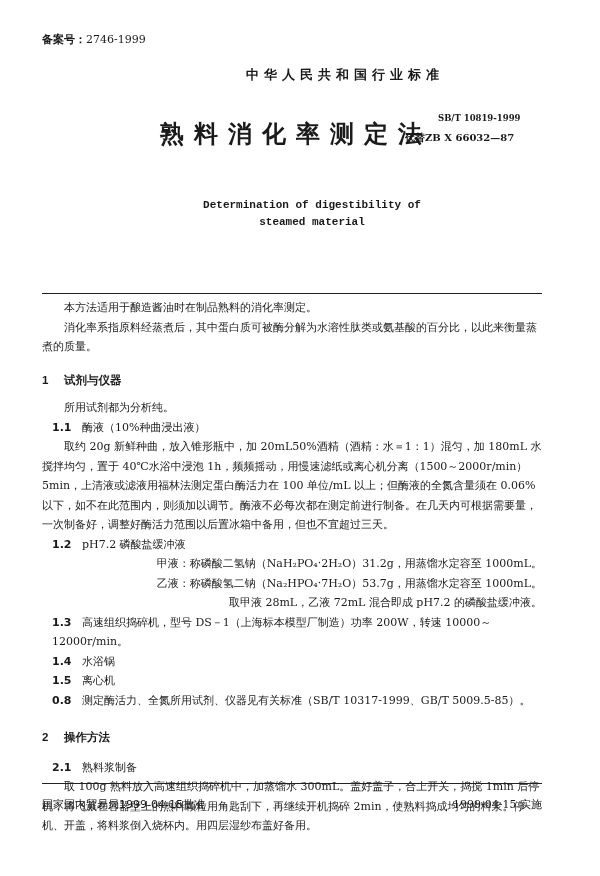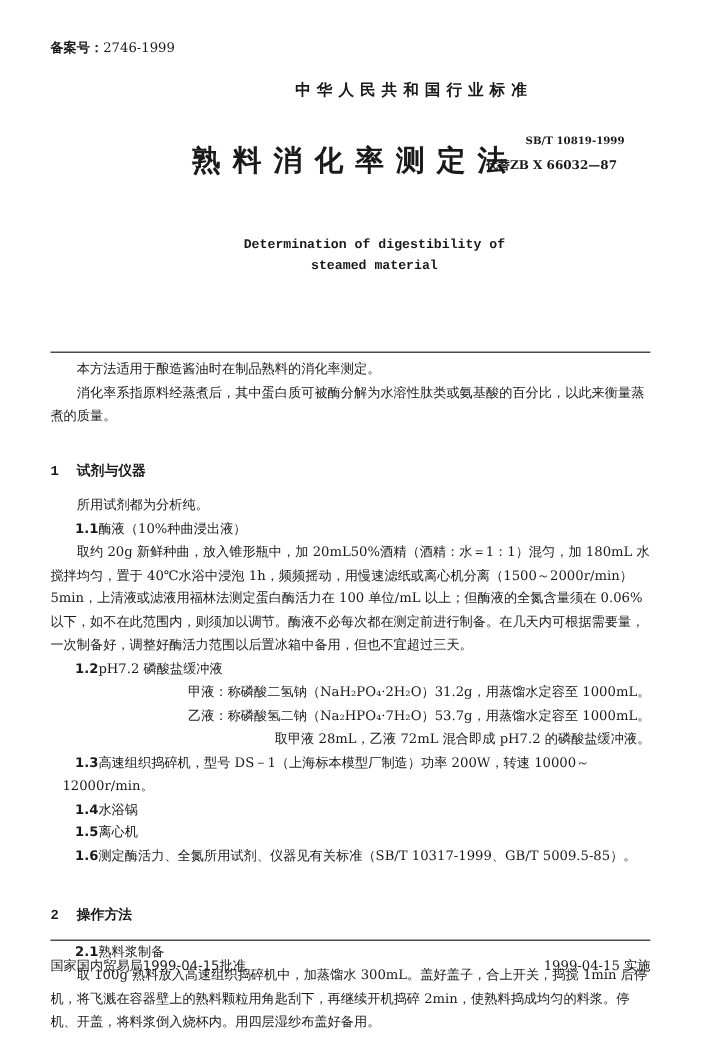--- a/index.html
+++ b/index.html
@@ -17,24 +17,24 @@
     .replaces { left: 405px; top: 131px; font-family: "DejaVu Serif", serif; font-weight: bold; font-size: 10px; }
     .en-title { left: 0; width: 600px; top: 197px; text-align: center; font-family: Liberation Mono, monospace;
       font-weight: bold; font-size: 11px; line-height: 17px; padding-left: 12px; }
     .rule { left: 42px; width: 500px; height: 0; border-top: 1.4px solid #222; }
     .rule.top { top: 293px; }
     .rule.bottom { top: 783px; }
     .body-text { left: 42px; width: 500px; font-size: 11px; line-height: 19.5px; }
     .p { margin: 0; }
     .indent { text-indent: 22px; }
     .sub { padding-left: 22px; text-align: right; }
-    .h1 { font-family: Liberation Mono, monospace; font-weight: bold; font-size: 11.5px; margin-top: 13px; }
+    .h1 { font-family: Liberation Sans, sans-serif; font-weight: bold; font-size: 11.5px; }
     .h1 .num { display: inline-block; width: 22px; }
     .h2 { padding-left: 10px; }
-    .h2 .num { font-weight: bold; display: inline-block; width: 30px; font-family: "DejaVu Sans", sans-serif; text-align: right; }
+    .h2 .num { font-weight: bold; display: inline-block; width: 30px; font-family: "DejaVu Sans", sans-serif; }
     .sec1 { top: 298px; }
     .approve { left: 42px; top: 797px; font-family: "DejaVu Sans", sans-serif; font-weight: normal; font-size: 11px; }
     .impl { right: 58px; top: 797px; font-size: 11px; }
     .pageno { right: 68px; top: 863px; font-size: 10px; color: #333; margin-top: 24px; }
   </style>
 </head>
 <body>
 
 <div class="abs filing"><b>备案号：</b><span>2746-1999</span></div>
 
@@ -66,21 +66,21 @@
   <p class="p indent">取约 20g 新鲜种曲，放入锥形瓶中，加 20mL50%酒精（酒精：水＝1：1）混匀，加 180mL 水搅拌均匀，置于 40℃水浴中浸泡 1h，频频摇动，用慢速滤纸或离心机分离（1500～2000r/min）5min，上清液或滤液用福林法测定蛋白酶活力在 100 单位/mL 以上；但酶液的全氮含量须在 0.06%以下，如不在此范围内，则须加以调节。酶液不必每次都在测定前进行制备。在几天内可根据需要量，一次制备好，调整好酶活力范围以后置冰箱中备用，但也不宜超过三天。</p>
 
   <div class="p h2"><span class="num">1.2</span><span>pH7.2 磷酸盐缓冲液</span></div>
   <p class="p sub">甲液：称磷酸二氢钠（NaH₂PO₄·2H₂O）31.2g，用蒸馏水定容至 1000mL。</p>
   <p class="p sub">乙液：称磷酸氢二钠（Na₂HPO₄·7H₂O）53.7g，用蒸馏水定容至 1000mL。</p>
   <p class="p sub">取甲液 28mL，乙液 72mL 混合即成 pH7.2 的磷酸盐缓冲液。</p>
 
   <div class="p h2"><span class="num">1.3</span><span>高速组织捣碎机，型号 DS－1（上海标本模型厂制造）功率 200W，转速 10000～12000r/min。</span></div>
   <div class="p h2"><span class="num">1.4</span><span>水浴锅</span></div>
   <div class="p h2"><span class="num">1.5</span><span>离心机</span></div>
-  <div class="p h2"><span class="num">1.6</span><span>测定酶活力、全氮所用试剂、仪器见有关标准（SB/T 10317-1999、GB/T 5009.5-85）。</span></div>
+  <div class="p h2"><span class="num">0.8</span><span>测定酶活力、全氮所用试剂、仪器见有关标准（SB/T 10317-1999、GB/T 5009.5-85）。</span></div>
 
   <div style="height:18px"></div>
   <div class="p h1">
     <span class="num">2</span><span>操作方法</span>
   </div>
   <div style="height:10px"></div>
   <div class="p h2"><span class="num">2.1</span><span>熟料浆制备</span></div>
   <p class="p indent">取 100g 熟料放入高速组织捣碎机中，加蒸馏水 300mL。盖好盖子，合上开关，捣搅 1min 后停机，将飞溅在容器壁上的熟料颗粒用角匙刮下，再继续开机捣碎 2min，使熟料捣成均匀的料浆。停机、开盖，将料浆倒入烧杯内。用四层湿纱布盖好备用。</p>
 </div>
 

